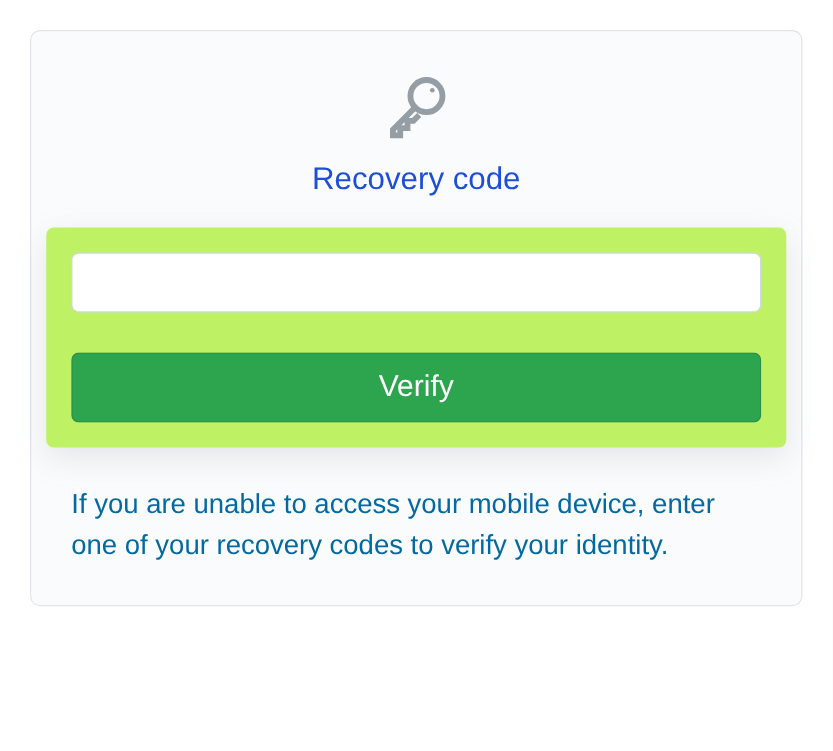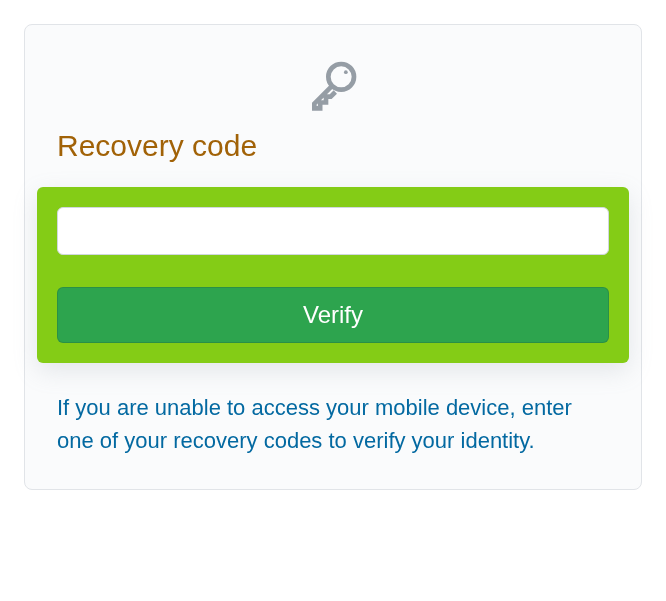--- a/index.html
+++ b/index.html
@@ -31,29 +31,29 @@
     
     .key-icon {
       width: 56px;
       height: 56px;
       stroke: #959da5;
       fill: none;
       stroke-width: 2;
     }
     
     .title {
-      text-align: left;
-      font-size: 30px;
+      text-align: center;
+      font-size: 25px;
       font-weight: 400;
-      color: #a16207;
+      color: #1d4ed8;
       margin-bottom: 24px;
     }
     
     .form-section {
-      background: #84cc16;
+      background: #bef264;
       border-radius: 6px;
       padding: 20px;
       box-shadow: 0 8px 24px rgba(140, 149, 159, 0.2);
       margin-left: -20px;
       margin-right: -20px;
       margin-bottom: 28px;
     }
     
     .recovery-input {
       width: 100%;

